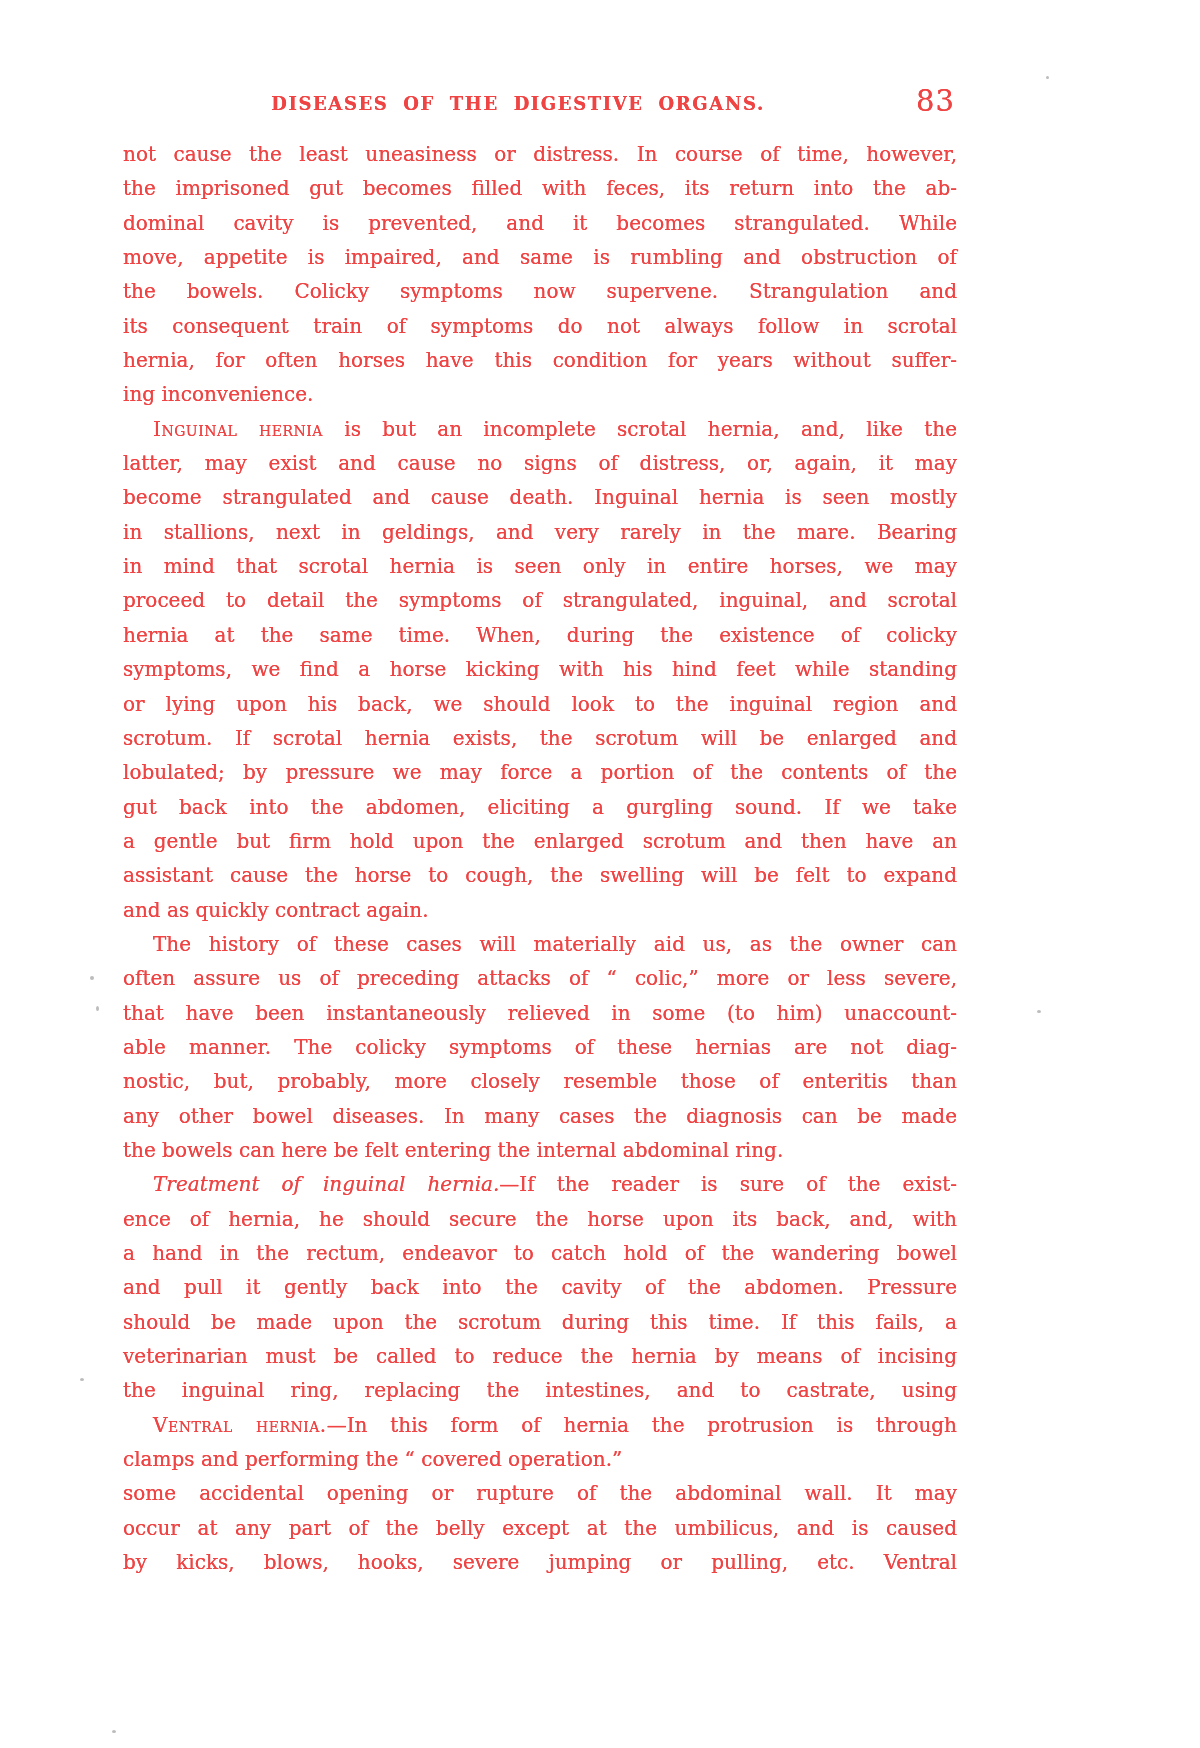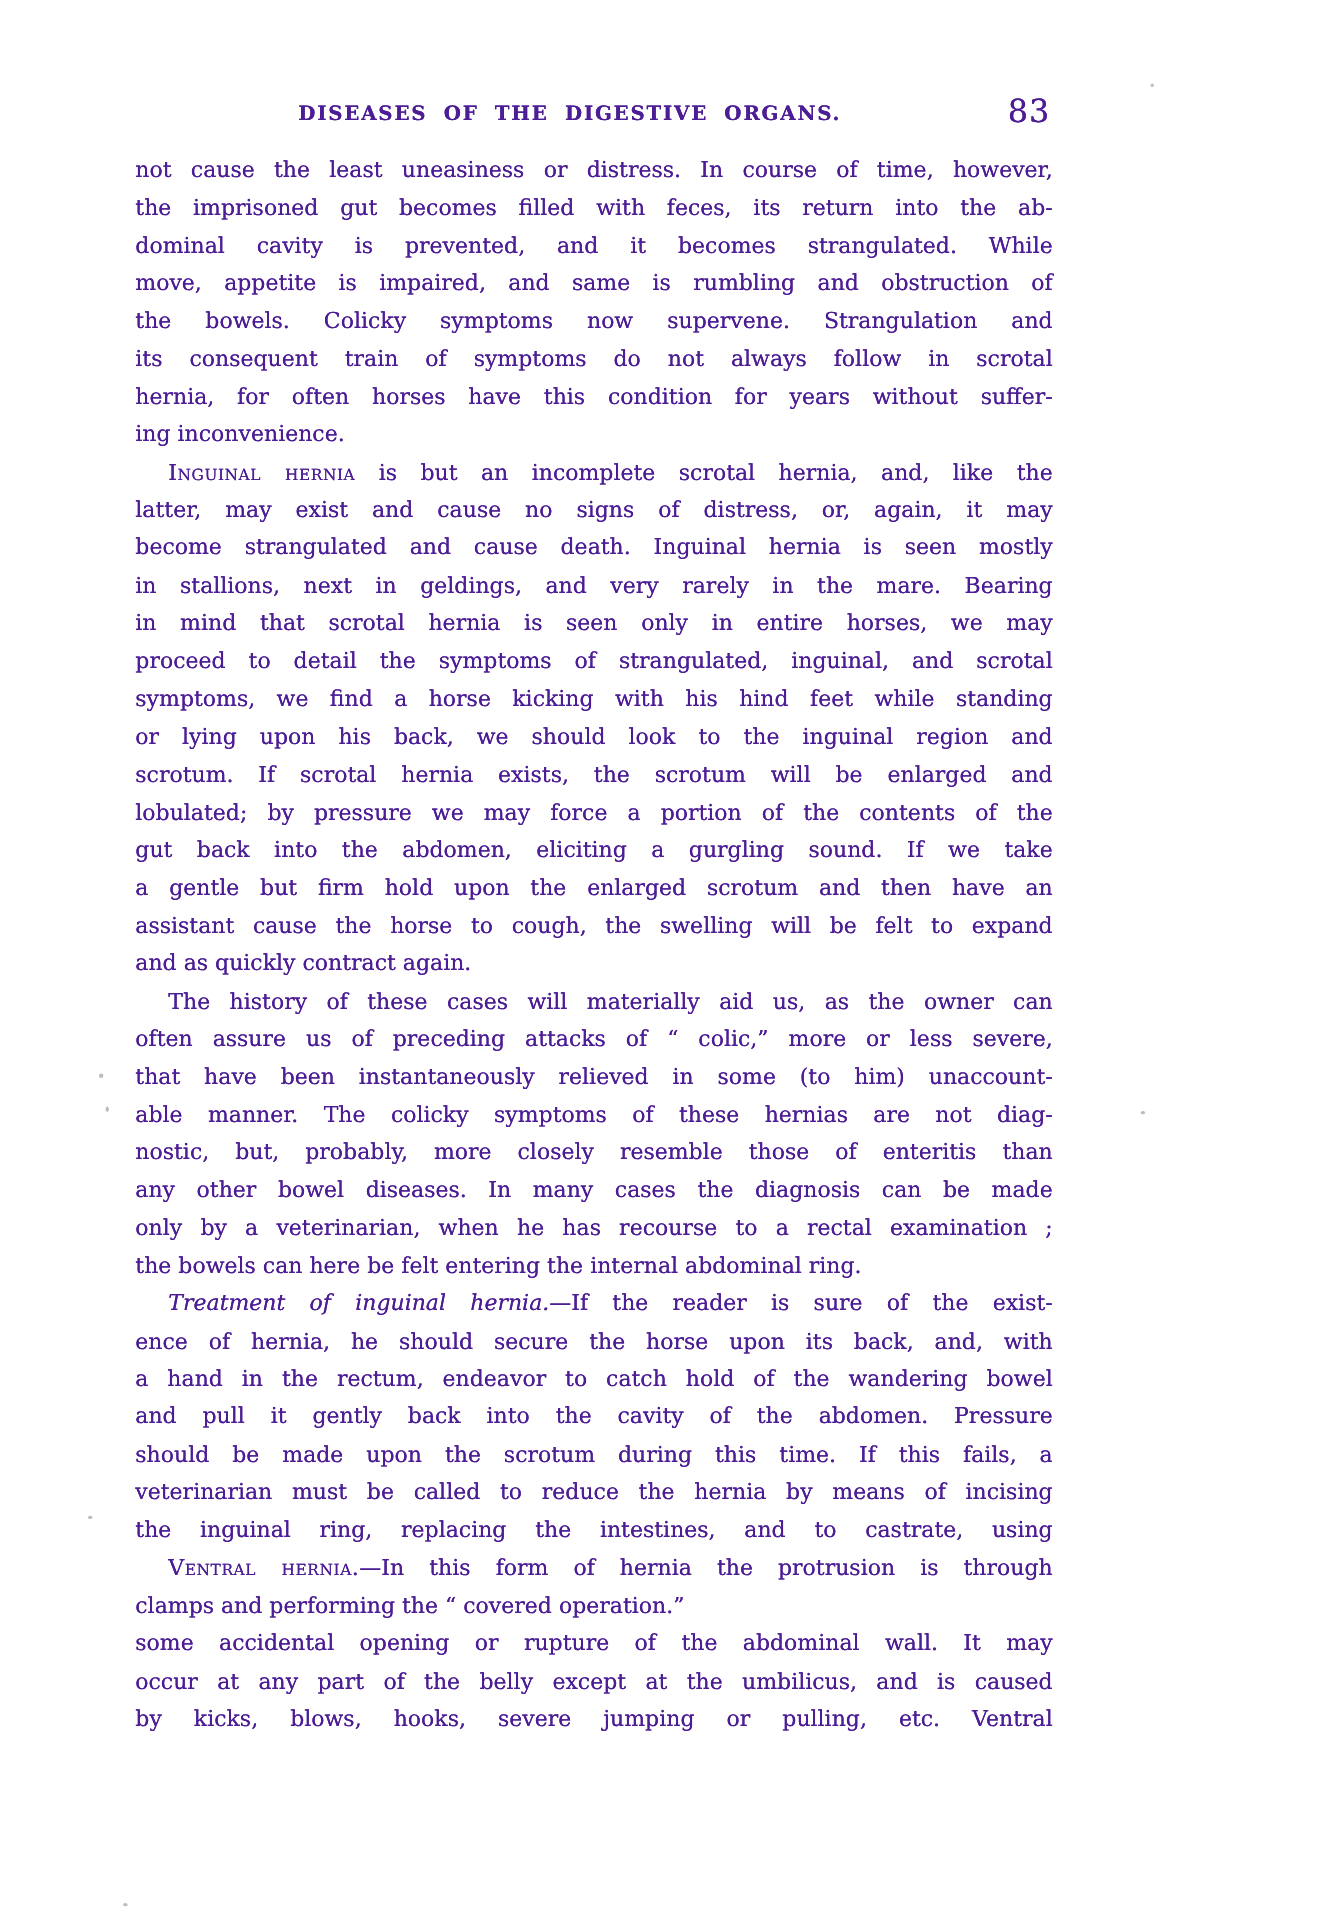--- a/index.html
+++ b/index.html
@@ -7,21 +7,21 @@
     padding: 0;
     background: #ffffff;
   }
   .page {
     position: relative;
     width: 1120px;
     height: 1748px;
     background: #ffffff;
     overflow: hidden;
     font-family: "DejaVu Serif", "Liberation Serif", serif;
-    color: #4c1d95;
+    color: #ef4444;
   }
   
   .page * {
     text-shadow: 0 0 0.45px currentColor;
   }
   .running-header {
     position: absolute;
     top: 93px;
     left: 123px;
     width: 834px;
@@ -98,36 +98,36 @@
     <div class="ln">its consequent train of symptoms do not always follow in scrotal</div>
     <div class="ln">hernia, for often horses have this condition for years without suffer-</div>
     <div class="ln last">ing inconvenience.</div>
 
     <div class="ln indent"><span class="sc">Inguinal hernia</span><span> is but an incomplete scrotal hernia, and, like the</span></div>
     <div class="ln">latter, may exist and cause no signs of distress, or, again, it may</div>
     <div class="ln">become strangulated and cause death. Inguinal hernia is seen mostly</div>
     <div class="ln">in stallions, next in geldings, and very rarely in the mare. Bearing</div>
     <div class="ln">in mind that scrotal hernia is seen only in entire horses, we may</div>
     <div class="ln">proceed to detail the symptoms of strangulated, inguinal, and scrotal</div>
+    <div class="ln">hernia at the same time. When, during the existence of colicky</div>
     <div class="ln">symptoms, we find a horse kicking with his hind feet while standing</div>
     <div class="ln">or lying upon his back, we should look to the inguinal region and</div>
     <div class="ln">scrotum. If scrotal hernia exists, the scrotum will be enlarged and</div>
     <div class="ln">lobulated; by pressure we may force a portion of the contents of the</div>
     <div class="ln">gut back into the abdomen, eliciting a gurgling sound. If we take</div>
     <div class="ln">a gentle but firm hold upon the enlarged scrotum and then have an</div>
     <div class="ln">assistant cause the horse to cough, the swelling will be felt to expand</div>
     <div class="ln last">and as quickly contract again.</div>
 
     <div class="ln indent">The history of these cases will materially aid us, as the owner can</div>
     <div class="ln">often assure us of preceding attacks of “ colic,” more or less severe,</div>
     <div class="ln">that have been instantaneously relieved in some (to him) unaccount-</div>
     <div class="ln">able manner. The colicky symptoms of these hernias are not diag-</div>
     <div class="ln">nostic, but, probably, more closely resemble those of enteritis than</div>
     <div class="ln">any other bowel diseases. In many cases the diagnosis can be made</div>
-    <div class="ln">only by a veterinarian, when he has recourse to a rectal examination ;</div>
     <div class="ln last">the bowels can here be felt entering the internal abdominal ring.</div>
 
     <div class="ln indent"><span class="it">Treatment of inguinal hernia.</span><span>—If the reader is sure of the exist-</span></div>
     <div class="ln">ence of hernia, he should secure the horse upon its back, and, with</div>
     <div class="ln">a hand in the rectum, endeavor to catch hold of the wandering bowel</div>
     <div class="ln">and pull it gently back into the cavity of the abdomen. Pressure</div>
     <div class="ln">should be made upon the scrotum during this time. If this fails, a</div>
     <div class="ln">veterinarian must be called to reduce the hernia by means of incising</div>
     <div class="ln">the inguinal ring, replacing the intestines, and to castrate, using</div>
     <div class="ln indent"><span class="sc">Ventral hernia.</span><span>—In this form of hernia the protrusion is through</span></div>

